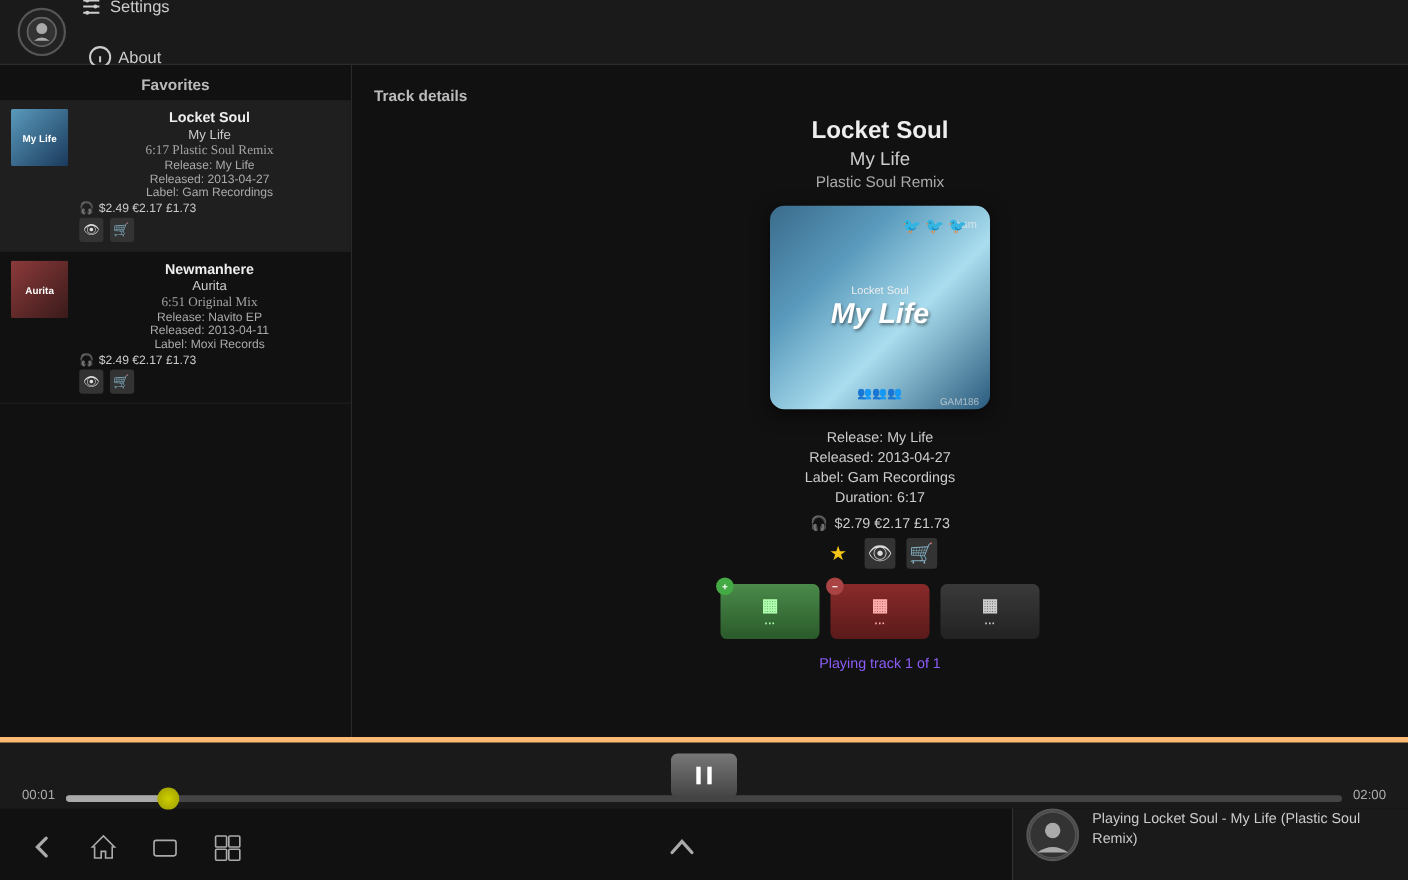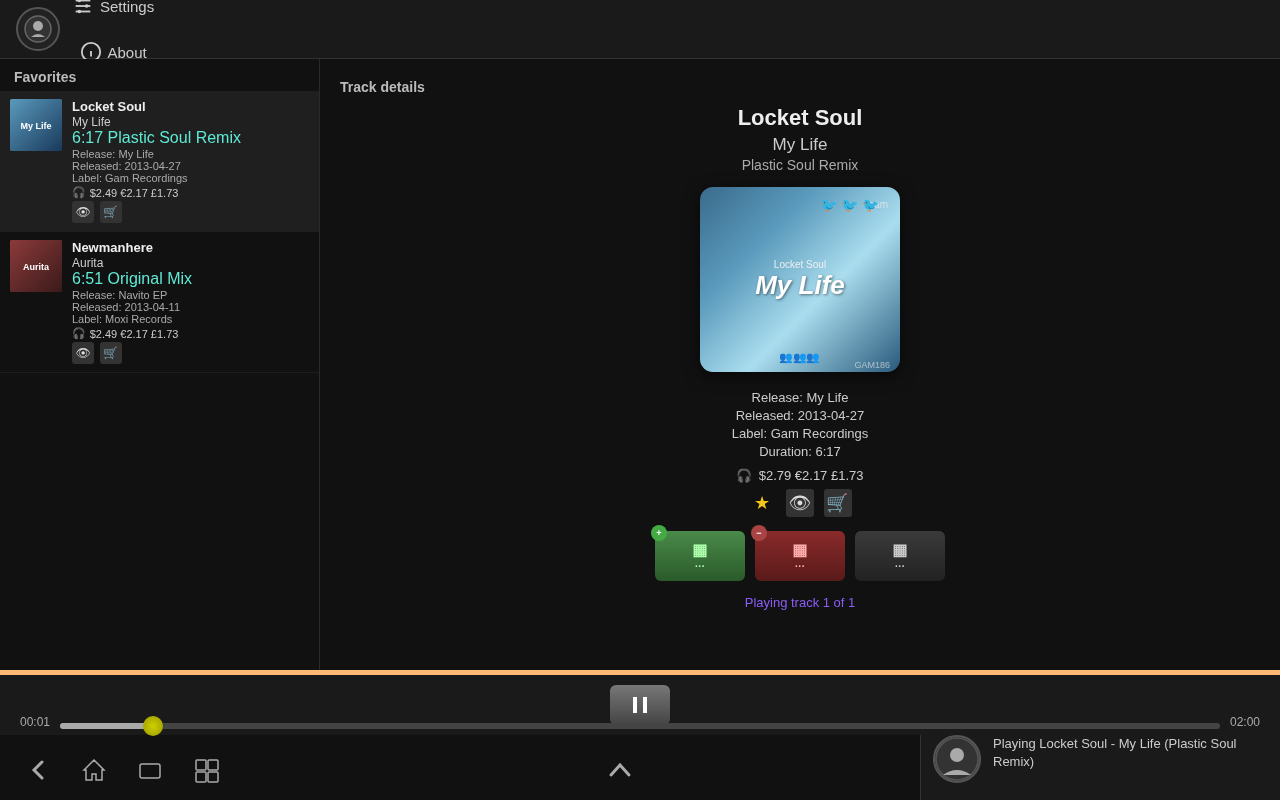--- a/index.html
+++ b/index.html
@@ -64,20 +64,21 @@
       height: calc(800px - 59px - 130px);
     }
 
     
     #sidebar {
       width: 320px;
       background: #111;
       border-right: 1px solid #2a2a2a;
       overflow-y: auto;
       flex-shrink: 0;
+      text-align: center;
     }
     #sidebar-title {
       padding: 10px 14px 6px;
       font-size: 14px;
       color: #bbb;
       font-weight: bold;
     }
     .fav-item {
       display: flex;
       padding: 8px 10px;
@@ -110,21 +111,21 @@
       background: linear-gradient(135deg, #8c3a3a, #5c1a1a);
       display: flex;
       align-items: center;
       justify-content: center;
       font-size: 8px;
       color: #aaa;
     }
     .fav-info { flex: 1; }
     .fav-artist { font-weight: bold; color: #eee; font-size: 13px; margin-bottom: 1px; }
     .fav-track { color: #ccc; font-size: 12px; }
-    .fav-duration { color: #5eead4; font-size: 16px; margin-bottom: 1px; }
+    .fav-duration { color: #a3a3a3; font-size: 12px; margin-bottom: 1px; font-family: Liberation Serif, serif; }
     .fav-release { color: #aaa; font-size: 11px; }
     .fav-released { color: #aaa; font-size: 11px; }
     .fav-label { color: #aaa; font-size: 11px; margin-bottom: 2px; }
     .fav-price { color: #ccc; font-size: 11px; display: flex; align-items: center; gap: 4px; margin-bottom: 2px; }
     .price-icon { color: #aaa; }
     .fav-actions { display: flex; gap: 6px; margin-top: 2px; }
     .fav-action-btn {
       width: 22px; height: 22px;
       background: #333;
       border-radius: 3px;

